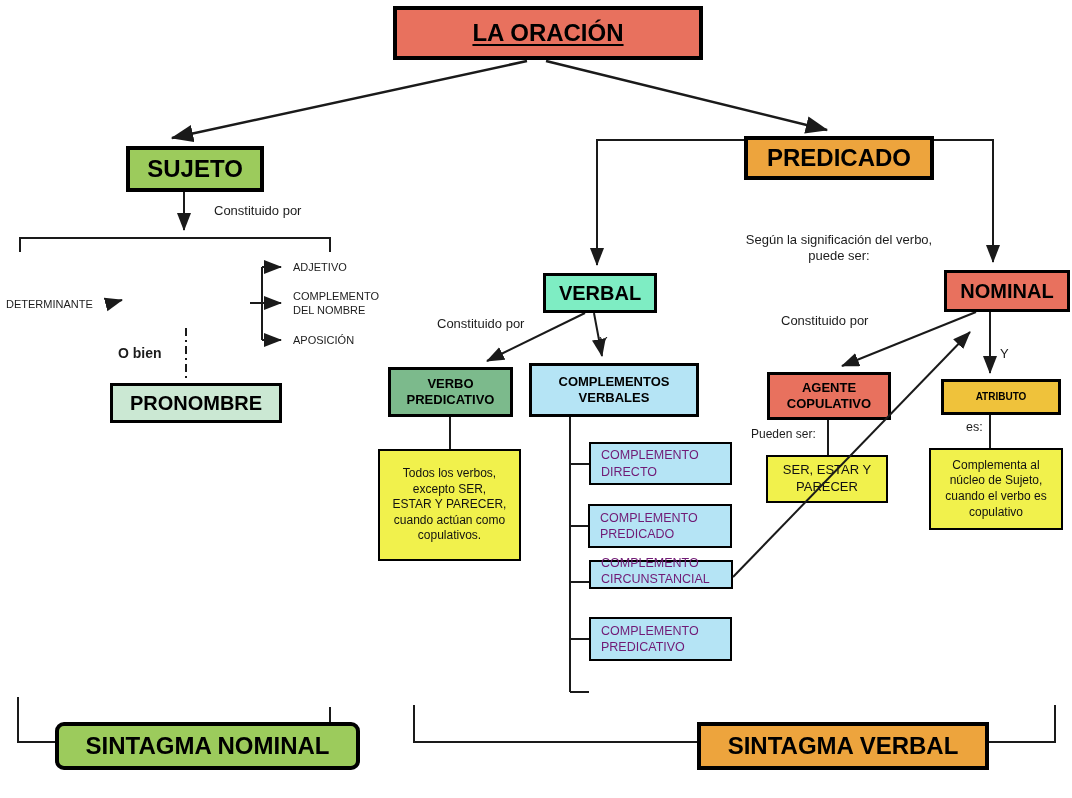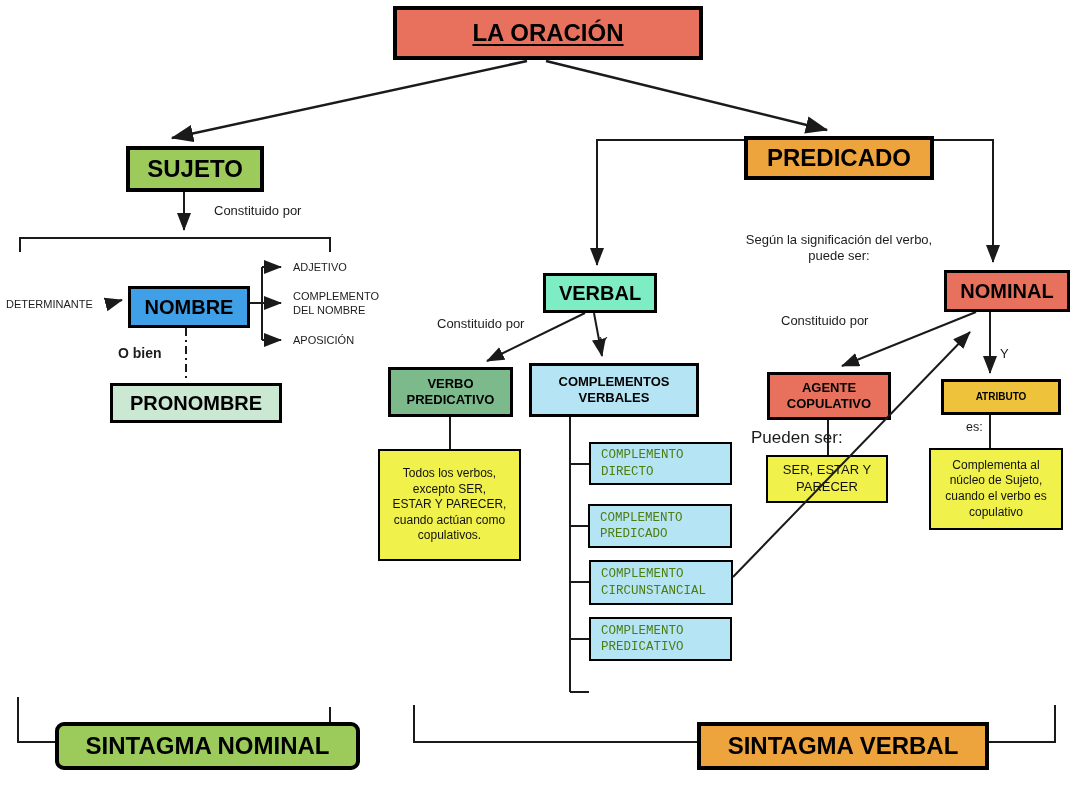--- a/index.html
+++ b/index.html
@@ -28,21 +28,21 @@
     position:absolute; color:#1c1c1c; font-size:13px; line-height:1.25; white-space:nowrap;
   }
   .sm { font-size:11px; }
   .note {
     position:absolute; box-sizing:border-box; border:2px solid #000;
     display:flex; align-items:center; justify-content:center;
     text-align:center; font-size:12px; line-height:1.3; color:#111;
   }
   .citem {
     justify-content:flex-start; text-align:left; padding-left:10px;
-    font-weight:normal; font-size:12.5px; line-height:1.3; border-width:2px; color:#4d7c0f;font-family:Liberation Mono, monospace;
+    font-weight:normal; font-size:12.5px; line-height:1.3; border-width:2px; color:#701a75;
   }
   .title-underline { text-decoration:underline; text-underline-offset:3px; }
 </style>
 </head>
 <body>
 
 <div id="canvas">
 
   <svg class="wires">
     <defs>
@@ -96,23 +96,20 @@
     </div>
 
   <div class="box green b4" style="left:126px; top:146px; width:138px; height:46px; font-size:24px;">
       <span>SUJETO</span>
     </div>
 
   <div class="box orange b4" style="left:744px; top:136px; width:190px; height:44px; font-size:24px;">
       <span>PREDICADO</span>
     </div>
 
-  <div class="box blue" style="left:128px; top:286px; width:122px; height:42px; font-size:20px;">
-      <span>NOMBRE</span>
-    </div>
 
   <div class="box palegreen" style="left:110px; top:383px; width:172px; height:40px; font-size:20px;">
       <span>PRONOMBRE</span>
     </div>
 
   <div class="box mint" style="left:543px; top:273px; width:114px; height:40px; font-size:20px;">
       <span>VERBAL</span>
     </div>
 
   <div class="box salmon" style="left:944px; top:270px; width:126px; height:42px; font-size:20px;">
@@ -134,21 +131,21 @@
   <div class="box amber" style="left:941px; top:379px; width:120px; height:36px; font-size:10px;">
       <span>ATRIBUTO</span>
     </div>
 
   <div class="box lightblue citem" style="left:589px; top:442px; width:143px; height:43px;">
       <span>COMPLEMENTO DIRECTO</span>
     </div>
   <div class="box lightblue citem" style="left:588px; top:504px; width:144px; height:44px;">
       <span>COMPLEMENTO PREDICADO</span>
     </div>
-  <div class="box lightblue citem" style="left:589px; top:560px; width:144px; height:45px;">
+  <div class="box lightblue citem" style="left:589px; top:560px; width:144px; height:29px;align-items:flex-end;">
       <span>COMPLEMENTO CIRCUNSTANCIAL</span>
     </div>
   <div class="box lightblue citem" style="left:589px; top:617px; width:143px; height:44px;">
       <span>COMPLEMENTO PREDICATIVO</span>
     </div>
 
   <div class="note yellow" style="left:378px; top:449px; width:143px; height:112px; padding:0 12px;">
       <span>Todos los verbos, excepto SER, ESTAR Y PARECER, cuando actúan como copulativos.</span>
     </div>
 
@@ -172,21 +169,21 @@
   <div class="lbl sm" style="left:6px; top:298px;">DETERMINANTE</div>
   <div class="lbl sm" style="left:293px; top:261px;">ADJETIVO</div>
   <div class="lbl sm" style="left:293px; top:290px; width:105px; white-space:normal;">COMPLEMENTO DEL NOMBRE</div>
   <div class="lbl sm" style="left:293px; top:334px;">APOSICIÓN</div>
   <div class="lbl" style="left:118px; top:345px; font-size:14px; font-weight:bold;">O bien</div>
   <div class="lbl" style="left:744px; top:188px; width:190px; white-space:normal; text-align:center;margin-top:44px;">Según la significación del verbo, puede ser:</div>
   <div class="lbl" style="left:437px; top:316px;">Constituido por</div>
   <div class="lbl" style="left:599px; top:334px;">Y</div>
   <div class="lbl" style="left:781px; top:313px;">Constituido por</div>
   <div class="lbl" style="left:1000px; top:346px;">Y</div>
-  <div class="lbl" style="left:751px; top:427px; font-size:17px;">Pueden ser:</div>
+  <div class="lbl" style="left:751px; top:427px; font-size:12px;">Pueden ser:</div>
   <div class="lbl" style="left:966px; top:420px; font-size:12.5px;">es:</div>
 
   <svg class="wires" style="pointer-events:none;">
     <defs>
       <marker id="arr2" markerWidth="10" markerHeight="8" refX="8.5" refY="3.5" orient="auto">
         <path d="M0,0 L9,3.5 L0,7 z" fill="#1a1a1a"></path>
       </marker>
     </defs>
     <line x1="733" y1="577" x2="970" y2="332" stroke="#1a1a1a" stroke-width="2" marker-end="url(#arr2)"></line>
   </svg>

